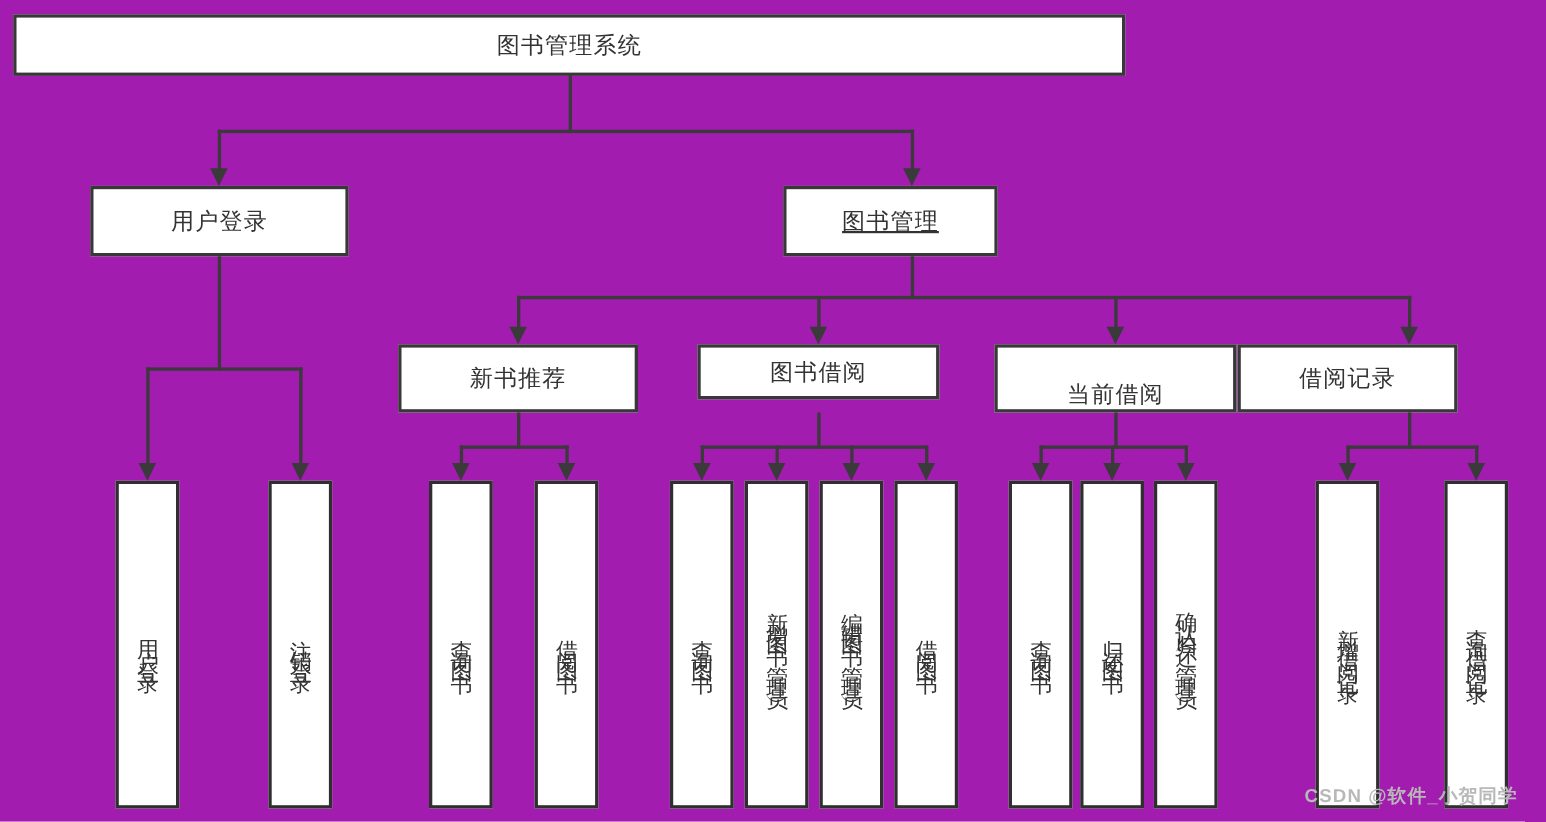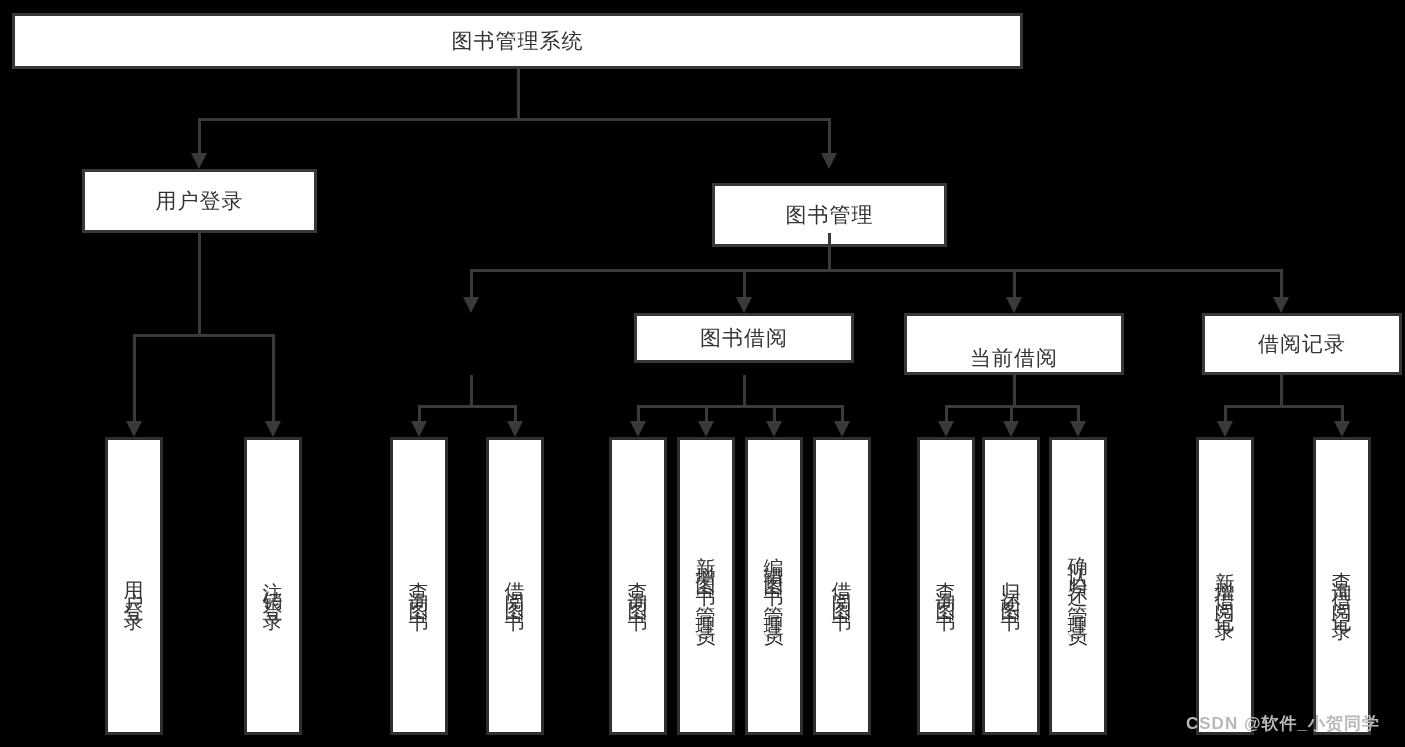--- a/index.html
+++ b/index.html
@@ -1,20 +1,20 @@
 <!DOCTYPE html>
 <html><head>
 <meta charset="utf-8">
 <style>
   html, body { margin: 0; padding: 0; background: #ffffff; }
   .canvas {
     position: relative;
     width: 1405px;
     height: 747px;
-    background: #000000;
+    background: #a21caf;
     font-family: "Liberation Sans", "DejaVu Sans", sans-serif;
     overflow: hidden;
   }
   .box {
     position: absolute;
     box-sizing: border-box;
     border: 3px solid #383838;
     background: #ffffff;
     display: flex;
     align-items: center;
@@ -78,34 +78,37 @@
 <div class="canvas">
 
   <div class="box" style="left:12px; top:13px; width:1011px; height:56px;">
     <span class="lbl">图书管理系统</span>
   </div>
 
   <div class="box" style="left:82px; top:169px; width:235px; height:64px;">
     <span class="lbl">用户登录</span>
   </div>
 
-  <div class="box" style="left:712px; top:183px; width:235px; height:64px;">
+  <div class="box" style="left:712px; top:169px; width:195px; height:64px;text-decoration:underline;">
     <span class="lbl">图书管理</span>
   </div>
 
+  <div class="box" style="left:362px; top:313px; width:218px; height:62px;">
+    <span class="lbl">新书推荐</span>
+  </div>
 
   <div class="box" style="left:634px; top:313px; width:220px; height:50px;">
     <span class="lbl">图书借阅</span>
   </div>
 
   <div class="box" style="left:904px; top:313px; width:220px; height:62px;align-items:flex-end;">
     <span class="lbl">当前借阅</span>
   </div>
 
-  <div class="box" style="left:1202px; top:313px; width:200px; height:62px;">
+  <div class="box" style="left:1125px; top:313px; width:200px; height:62px;">
     <span class="lbl">借阅记录</span>
   </div>
 
   <div class="leaf" style="left:105px; top:437px;">
     <span class="vlbl">用户登录</span>
   </div>
   <div class="leaf" style="left:244px; top:437px;">
     <span class="vlbl">注销登录</span>
   </div>
   <div class="leaf" style="left:390px; top:437px;">

